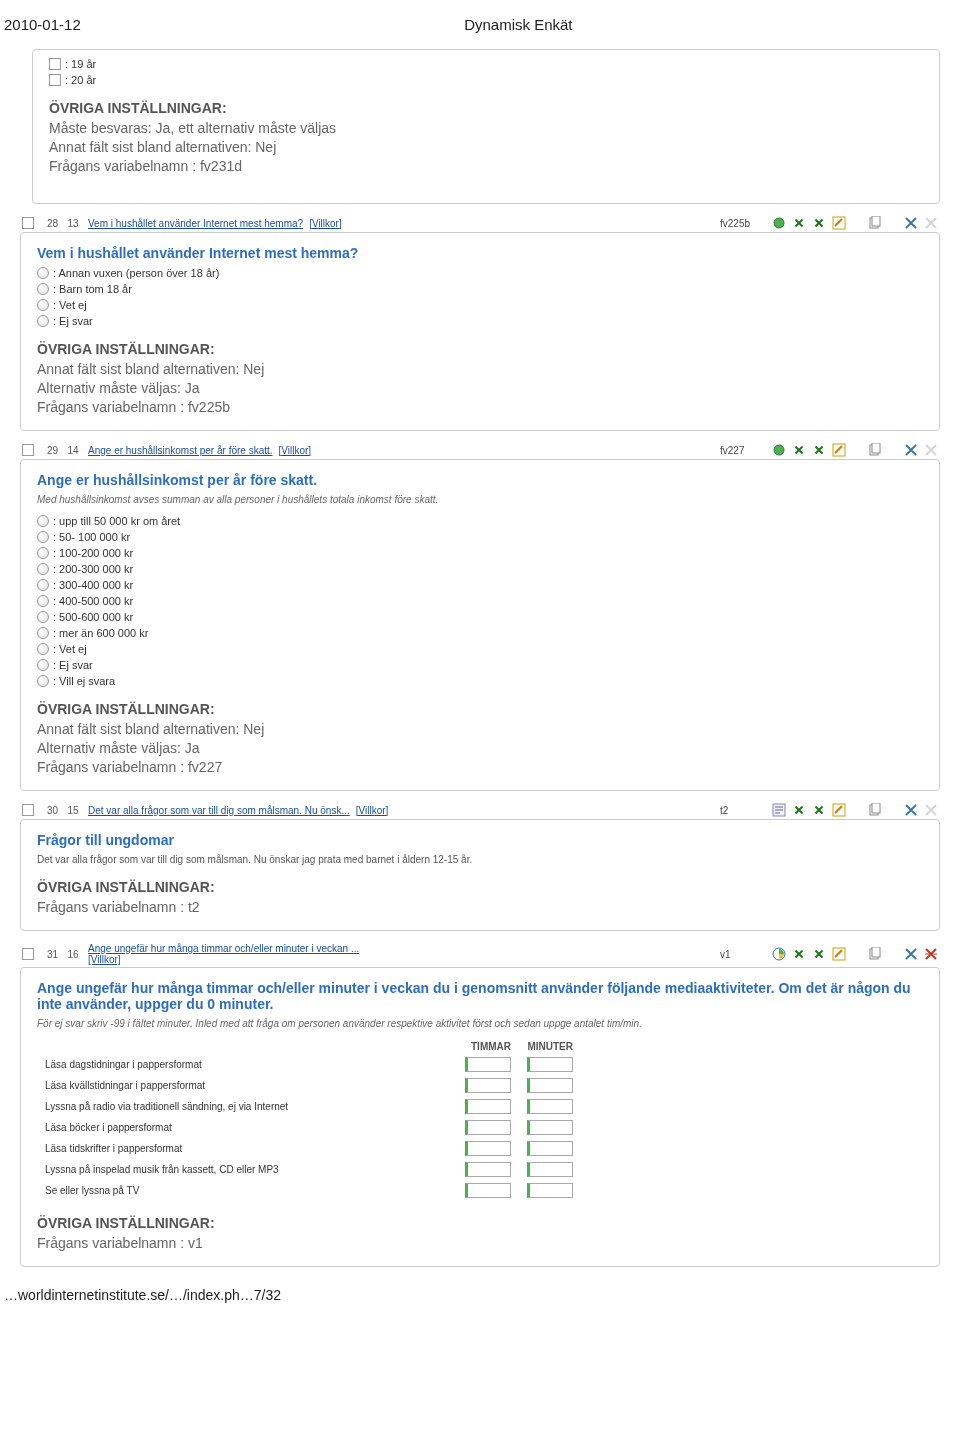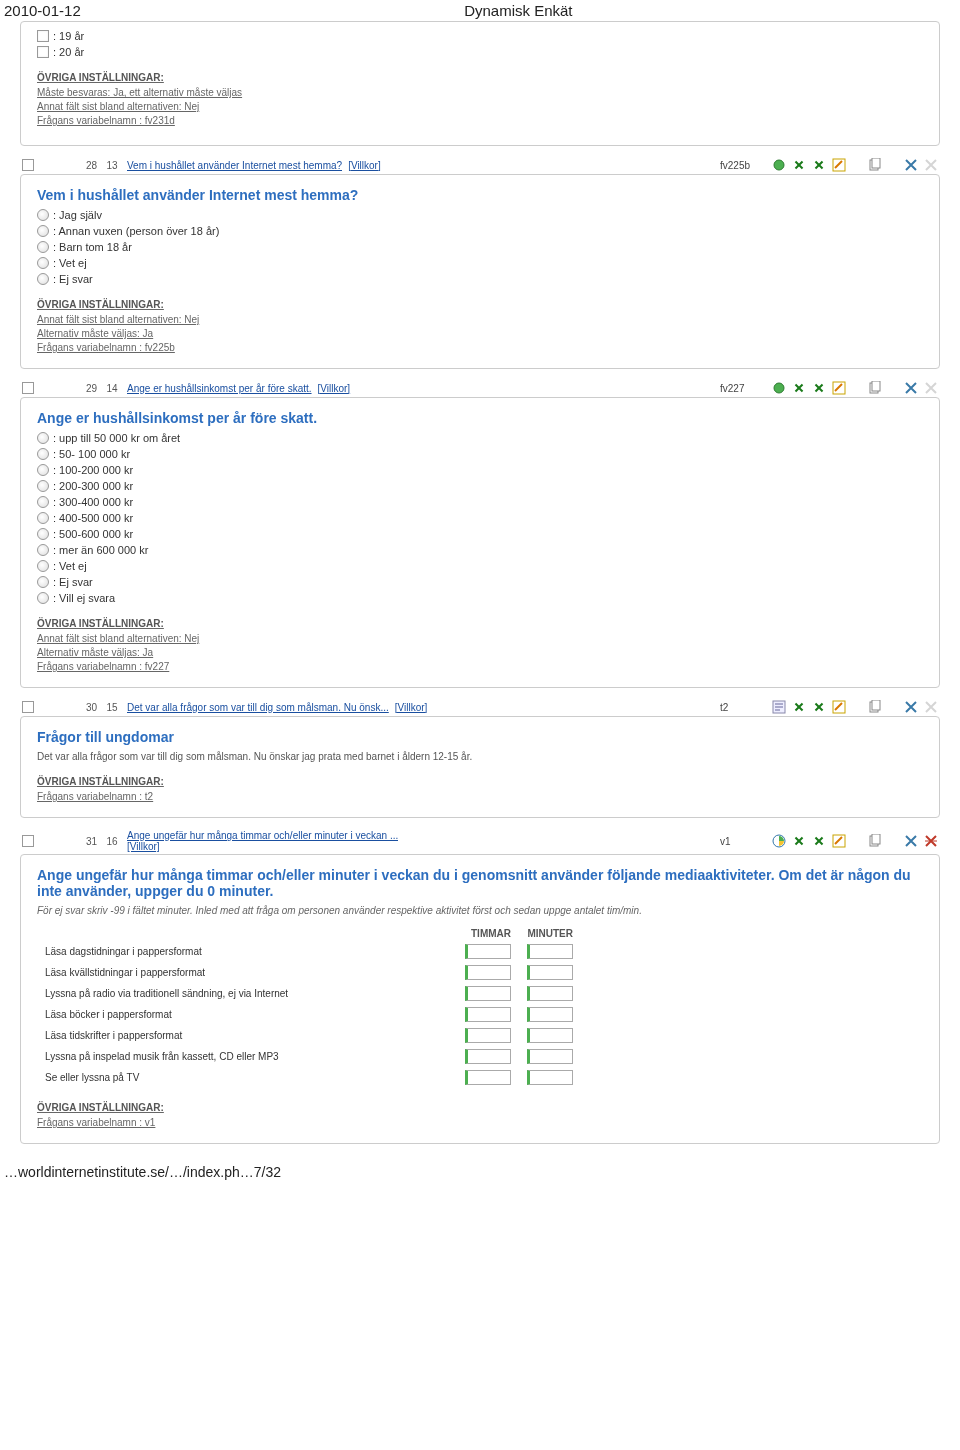--- a/index.html
+++ b/index.html
@@ -7,34 +7,35 @@
     margin: 0;
     padding: 0;
     font-family: Verdana, Arial, sans-serif;
     font-size: 11px;
     color: #333;
     background: #fff;
     width: 960px;
   }
   .page-header {
     display: flex;
-    padding: 2px 4px;
+    padding: 16px 4px;
     font-size: 15px;
     color: #222;
   }
   .ph-date { flex: 0 0 auto; }
   .ph-title { flex: 1 1 auto; text-align: center; }
 
   .content-outer { margin: 0 20px 0 20px; }
   .panel {
     border: 1px solid #ccc;
     border-radius: 4px;
     margin-bottom: 10px;
-    padding: 16px 16px;
+    padding: 26px 16px;
     background: #fff;
+    margin-left: 12px;
   }
   .subpanel {
     border: 1px solid #ccc;
     border-radius: 4px;
     padding: 12px 16px;
     background: #fff;
   }
 
   .section-heading {
     color: #2d6ebf;
@@ -54,33 +55,33 @@
     width:12px; height:12px; border:1px solid #999; background:#fff;
     display:inline-block; box-shadow: inset 0 0 2px rgba(0,0,0,.1);
   }
   .radio-circle {
     width:12px; height:12px; border:1px solid #999; border-radius:50%;
     background:radial-gradient(circle at 40% 40%, #fff, #ddd);
     display:inline-block;
   }
   .opt-label { font-size:11px; color:#333; }
 
-  .settings-block { margin-top:14px; font-size:10px; color:#666;text-decoration:underline; }
+  .settings-block { margin-top:14px; font-size:14px; color:#666; }
   .settings-title { font-weight:bold; color:#555; margin-bottom:4px; }
   .settings-line { margin:3px 0; }
 
   .row-wrap { margin-bottom:10px; }
   .question-row {
     display:flex; align-items:center; gap:6px;
     padding:2px 2px; font-size:10px;
   }
   .qr-checkbox {
     width:12px; height:12px; border:1px solid #999; background:#fff;
   }
-  .qr-num { color:#555; width:18px; text-align:right;margin-left:39px; }
+  .qr-num { color:#555; width:18px; text-align:right; }
   .qr-num2 { color:#555; width:18px; text-align:center; }
   .qr-link { color:#1a4fa0; text-decoration:underline; flex:0 0 auto; max-width:380px; overflow:hidden; white-space:nowrap; text-overflow:ellipsis; }
   .qr-cond { color:#1a4fa0; text-decoration:underline; }
   .qr-var { color:#444; width:46px; font-size:10px; }
   .qr-spacer { flex:1 1 auto; }
   .qr-icons { display:flex; align-items:center; gap:6px; }
 
   .icon { width:14px; height:14px; display:inline-block; }
   .icon-x { position:relative; }
   .icon-x::before, .icon-x::after {
@@ -165,24 +166,20 @@
       <span class="icon icon-deldim"><svg width="14" height="14">
               <path d="M2 2 L12 12 M12 2 L2 12" stroke="#888" stroke-width="2"></path>
             </svg></span>
     </span>
   </div>
   <div class="subpanel">
     <div class="section-heading">Vem i hushållet använder Internet mest hemma?</div>
     <div id="q28-opts">
           <div class="opt-row">
             <span class="radio-circle"></span>
-            <span class="opt-label">: Jag själv</span>
-          </div>
-          <div class="opt-row">
-            <span class="radio-circle"></span>
             <span class="opt-label">: Annan vuxen (person över 18 år)</span>
           </div>
           <div class="opt-row">
             <span class="radio-circle"></span>
             <span class="opt-label">: Barn tom 18 år</span>
           </div>
           <div class="opt-row">
             <span class="radio-circle"></span>
             <span class="opt-label">: Vet ej</span>
           </div>
@@ -228,20 +225,21 @@
       <span class="icon"><svg width="14" height="14">
               <path d="M2 2 L12 12 M12 2 L2 12" stroke="#3a7aa8" stroke-width="2"></path>
             </svg></span>
       <span class="icon icon-deldim"><svg width="14" height="14">
               <path d="M2 2 L12 12 M12 2 L2 12" stroke="#888" stroke-width="2"></path>
             </svg></span>
     </span>
   </div>
   <div class="subpanel">
     <div class="section-heading">Ange er hushållsinkomst per år före skatt.</div>
+    <div class="section-sub">Med hushållsinkomst avses summan av alla personer i hushållets totala inkomst före skatt.</div>
     <div id="q29-opts">
           <div class="opt-row">
             <span class="radio-circle"></span>
             <span class="opt-label">: upp till 50 000 kr om året</span>
           </div>
           <div class="opt-row">
             <span class="radio-circle"></span>
             <span class="opt-label">: 50- 100 000 kr</span>
           </div>
           <div class="opt-row">

